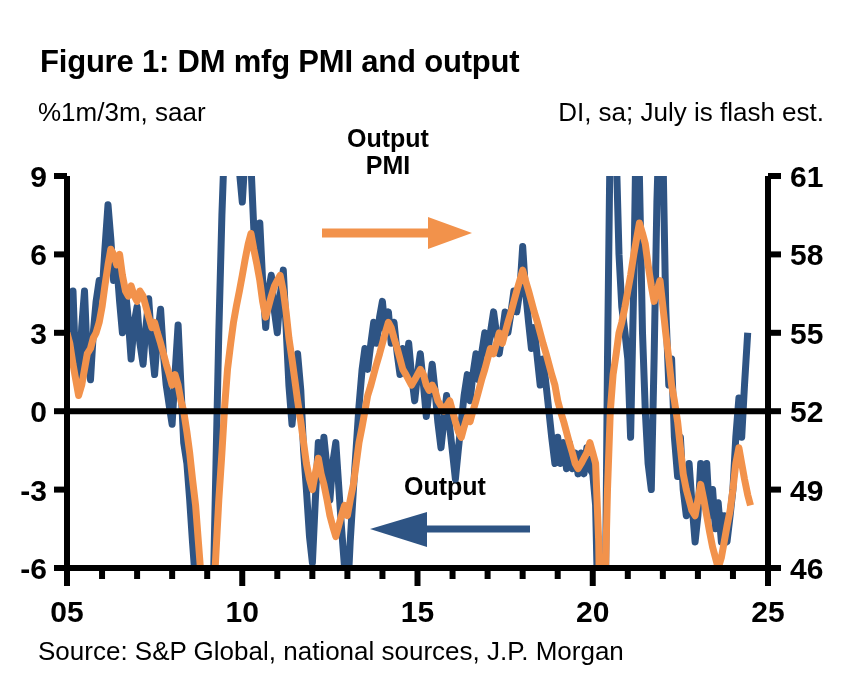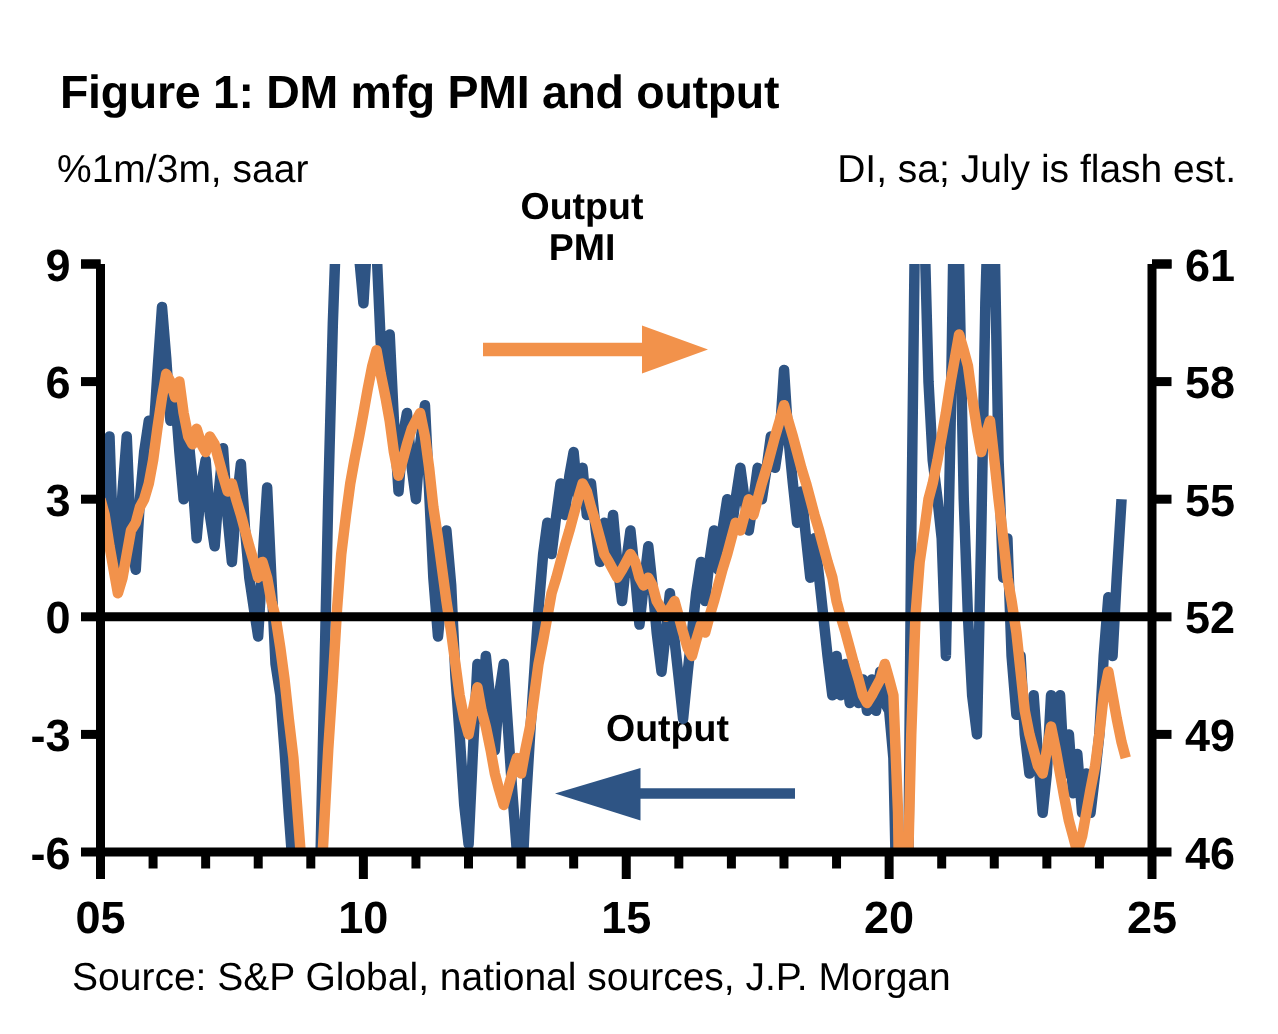--- a/index.html
+++ b/index.html
@@ -50,21 +50,20 @@
     left:404px; top:472px;
     font-size:25px;
     font-weight:bold;
     white-space:nowrap;
   }
   .source{
     position:absolute;
     left:38px; top:636px;
     font-size:26px;
     white-space:nowrap;
-    margin-left:10px;
   }
   svg{position:absolute;left:0;top:0;}
   text{font-family:"Liberation Sans", sans-serif;}
   .axlabel{font-size:30px;font-weight:bold;}
   .xlabel{font-size:30px;font-weight:bold;}
 </style>
 </head>
 <body>
 
 <div id="figure">

